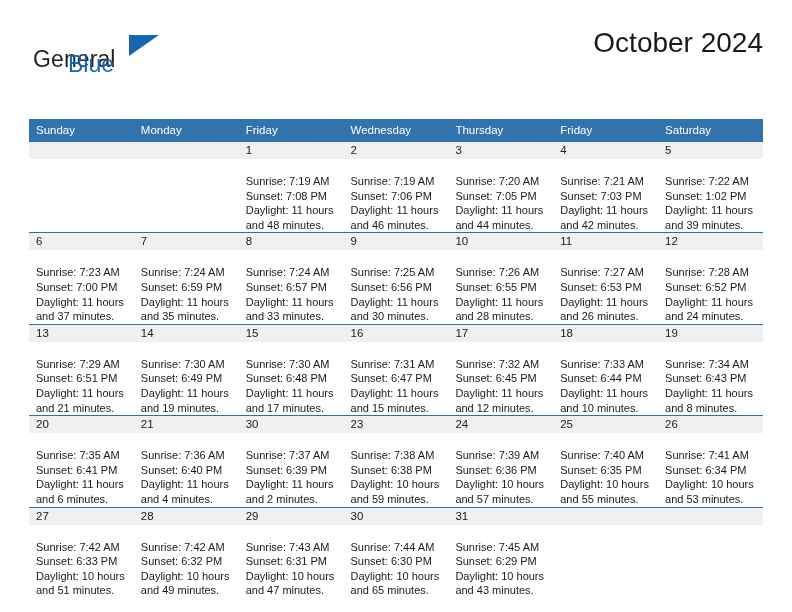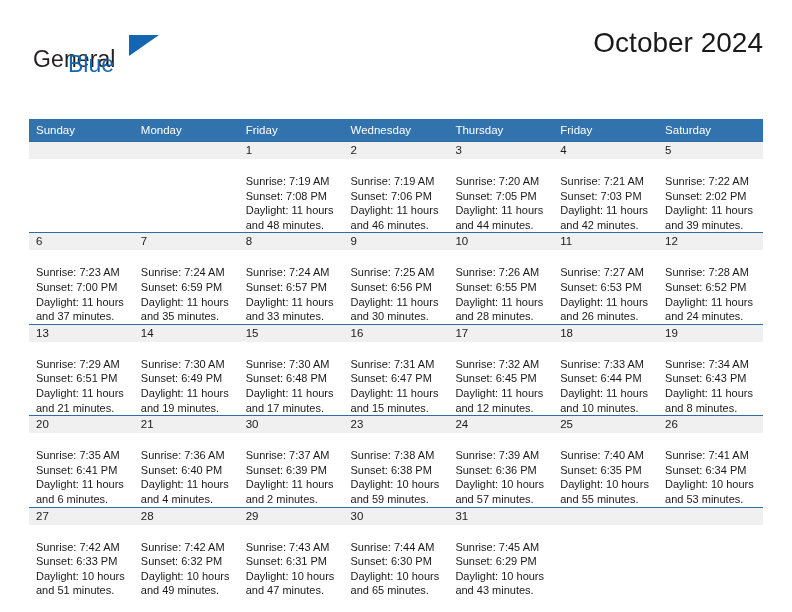--- a/index.html
+++ b/index.html
@@ -209,21 +209,21 @@
               <div>Sunrise: 7:21 AM</div>
               <div>Sunset: 7:03 PM</div>
               <div>Daylight: 11 hours</div>
               <div>and 42 minutes.</div>
             </div>
           </td>
           <td>
             <div class="daynum">5</div>
             <div class="cellbody">
               <div>Sunrise: 7:22 AM</div>
-              <div>Sunset: 2:02 PM</div>
+              <div>Sunset: 1:02 PM</div>
               <div>Daylight: 11 hours</div>
               <div>and 39 minutes.</div>
             </div>
           </td>
         </tr>
         <tr class="week-row">
           <td>
             <div class="daynum">6</div>
             <div class="cellbody">
               <div>Sunrise: 7:23 AM</div>

